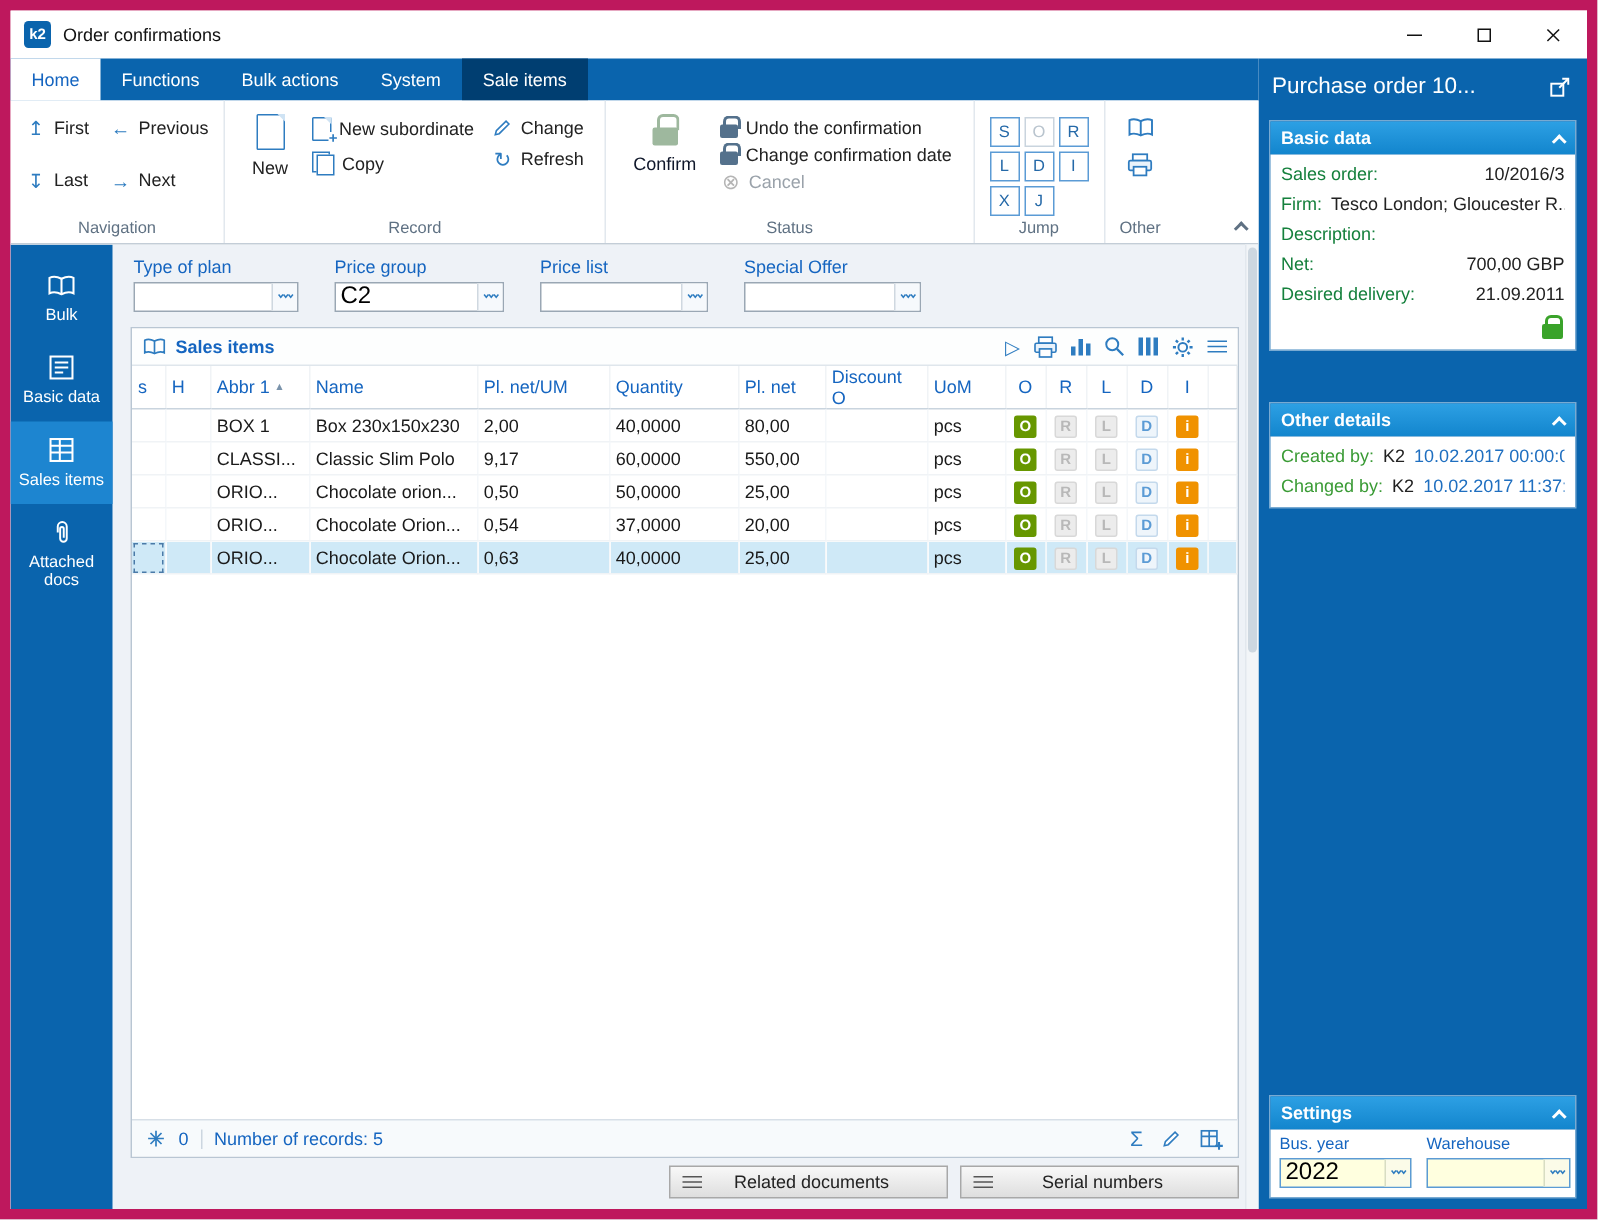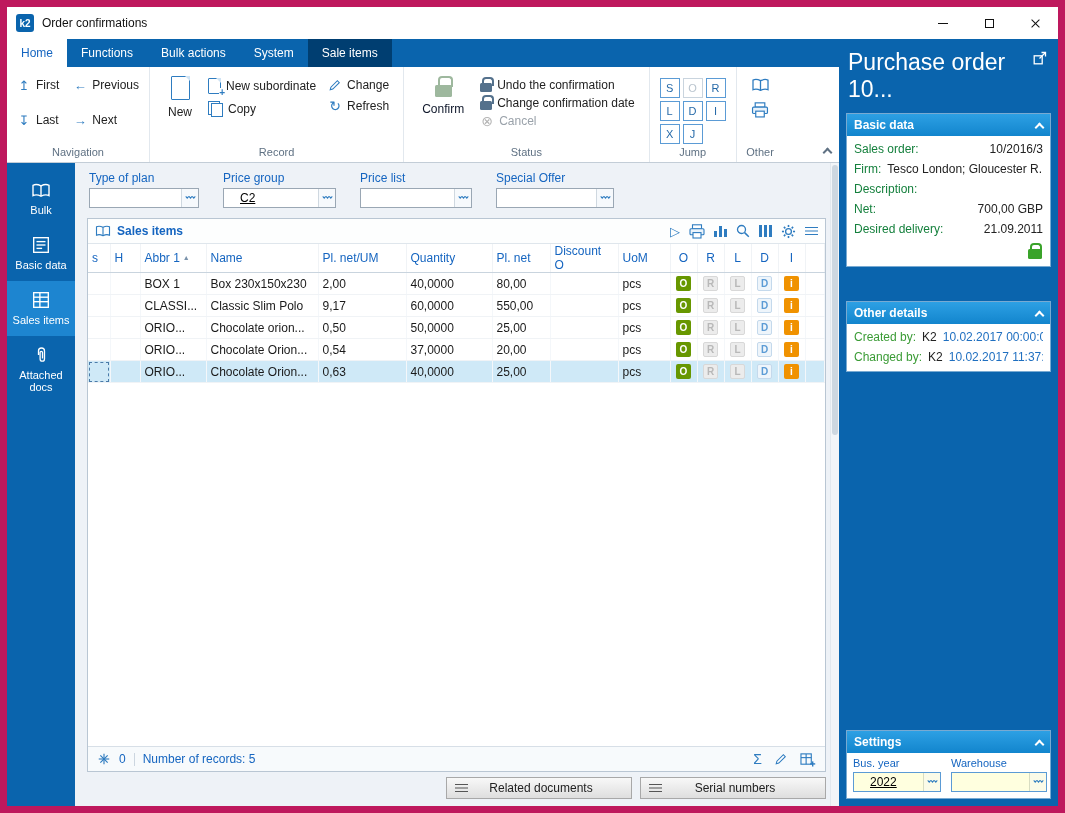--- a/index.html
+++ b/index.html
@@ -67,21 +67,21 @@
   .side-item.active { background:#1d85d0; }
   .content { flex:1; display:flex; flex-direction:column; min-width:0; padding:6px 4px 0 12px; }
   .scrollstrip { width:9px; background:#f2f5f8; border-left:1px solid #e2e8ee; position:relative; }
   .scrollthumb { position:absolute; top:2px; left:1px; width:6px; height:270px; background:#cdd7e0; border-radius:3px; }
 
   
   .filterbar { display:flex; gap:24px; padding:2px 0 10px 2px; }
   .filter { display:flex; flex-direction:column; gap:3px; }
   .filter-label { color:#1565c0; font-size:12px; }
   .combo { display:flex; height:20px; background:#fff; border:1px solid #9aa7b4; }
-  .combo input { flex:1; border:0; outline:none; padding:0 16px; font-size:12px; min-width:0; background:transparent; font-family:inherit;text-decoration:underline; }
+  .combo input { flex:1; border:0; outline:none; padding:0 3px; font-size:16px; min-width:0; background:transparent; font-family:inherit; }
   .dd-btn { width:17px; border:0; border-left:1px solid #cfd8e0; background:#f6f9fc; display:flex; align-items:center; justify-content:center; cursor:pointer; padding:0; }
   .combo.yellow { background:#ffffdf; border-color:#5b9bd5; }
   .combo.yellow .dd-btn { background:#fbfbe8; border-left-color:#d8ddc2; }
 
   
   .grid-panel { flex:1; display:flex; flex-direction:column; background:#fff; border:1px solid #b9c6d3; min-height:0; }
   .grid-header { flex:0 0 25px; display:flex; align-items:center; padding:0 7px; border-bottom:1px solid #dfe6ec; background:#fdfefe; }
   .grid-title { color:#1565c0; font-weight:bold; font-size:12px; margin-left:6px; }
   .grid-tools { margin-left:auto; display:flex; align-items:center; gap:9px; color:#2e7cc0; }
   .bars { display:inline-flex; align-items:flex-end; gap:2px; height:12px; }
@@ -113,21 +113,21 @@
   .sum-g { font-size:14px; color:#2e7cc0; }
 
   .bottom-row { flex:0 0 34px; display:flex; align-items:center; justify-content:flex-end; gap:8px; padding:5px 0 7px; }
   .gbtn { width:186px; height:22px; background:linear-gradient(#f8f8f8,#dedede); border:1px solid #a8a8a8; display:flex; align-items:center; font-size:12px; cursor:pointer; }
   .gbtn .burgerbox { width:28px; display:flex; justify-content:center; }
   .gbtn .lbl { flex:1; text-align:center; padding-right:24px; color:#222; }
 
   
   .right-panel { width:219px; background:#0a64ad; display:flex; flex-direction:column; padding:4px 7px 7px; color:#fff; }
   .panel-title-row { display:flex; align-items:flex-start; padding:6px 2px 10px; }
-  .panel-title { font-size:23px; }
+  .panel-title { font-size:15px; }
   .ext-btn { margin-left:auto; border:0; background:none; cursor:pointer; color:#fff; padding:2px; }
   .sec { border:1px solid rgba(255,255,255,.45); }
   .sec-h { height:22px; background:linear-gradient(#2da0e4,#1285cd); display:flex; align-items:center; padding:0 7px; font-weight:bold; font-size:12px; color:#fff; cursor:pointer; border:0; width:100%; text-align:left; }
   .chev-up { width:7px; height:7px; border-left:2px solid #fff; border-top:2px solid #fff; transform:rotate(45deg); margin-left:auto; margin-top:4px; }
   .sec-b { background:#fff; color:#222; padding:3px 7px 4px; }
   .kv { display:flex; align-items:center; min-height:20px; }
   .kv .k { white-space:nowrap; }
   .k.orange { color:#15803d; } .k.green { color:#3a9b35; }
   .kv .v { margin-left:auto; text-align:left; white-space:nowrap; overflow:hidden; }
   .kv .v.left { margin-left:6px; text-align:left; flex:1; }

